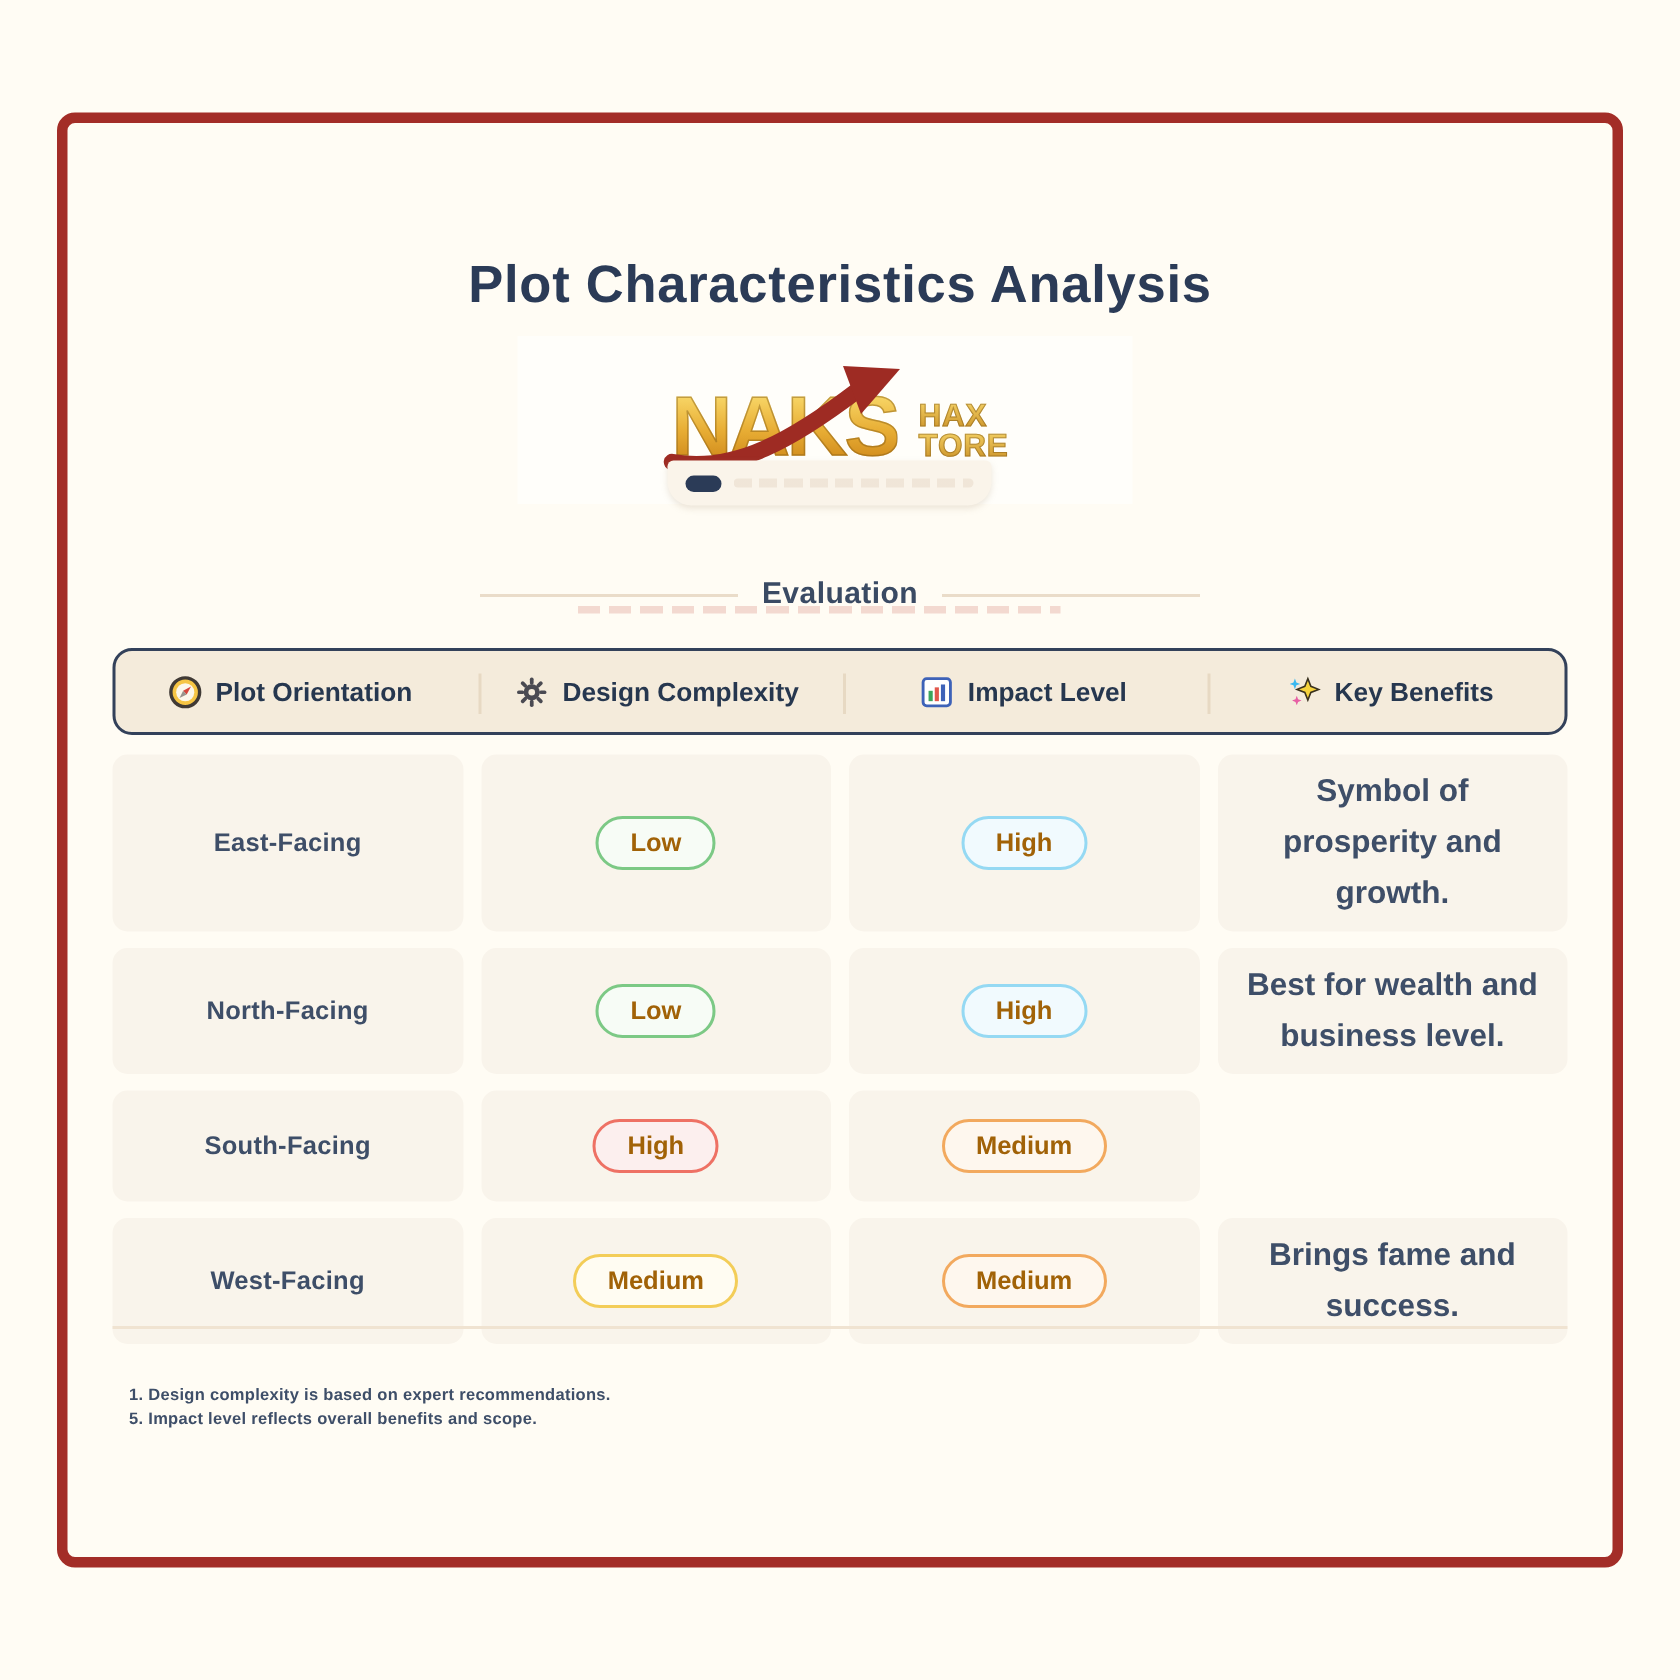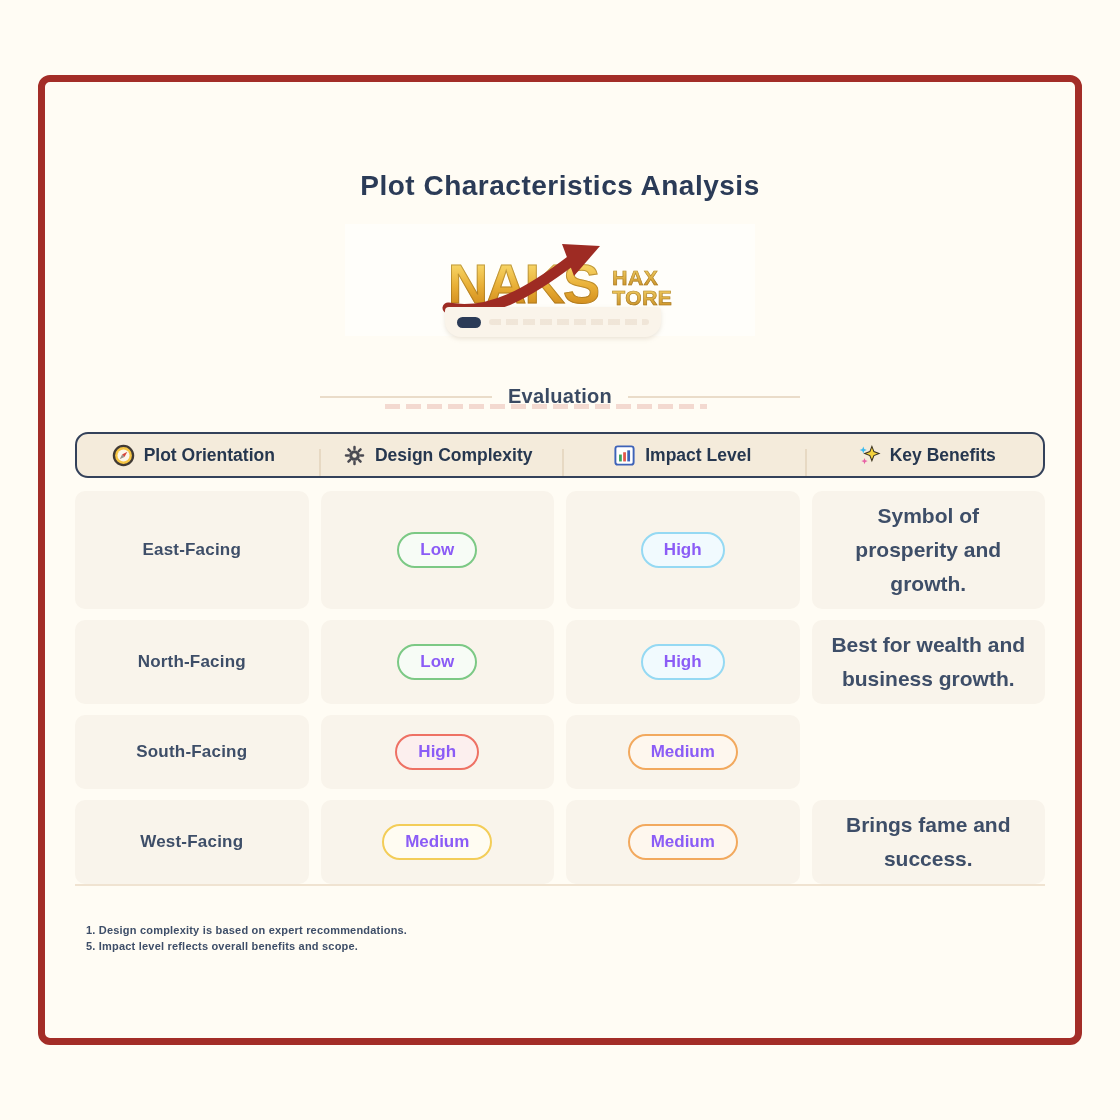--- a/index.html
+++ b/index.html
@@ -3,21 +3,21 @@
 <meta charset="utf-8">
 <style>
   html,body{margin:0;padding:0;background:#FFFCF4;}
   *{box-sizing:border-box;font-family:"Liberation Sans",sans-serif;}
   .canvas{position:relative;width:1120px;height:1120px;background:#FFFCF4;overflow:hidden;}
 
   .frame{position:absolute;left:38px;top:75px;width:1044px;height:970px;
          border:7px solid #A32D27;border-radius:12px;}
 
   .title{position:absolute;left:0;right:0;top:170px;margin:0;text-align:center;
-         font-size:28px;font-weight:700;letter-spacing:.5px;color:#2B3B57;}
+         font-size:35px;font-weight:700;letter-spacing:.5px;color:#2B3B57;}
 
   
   .logo-panel{position:absolute;left:345px;top:224px;width:410px;height:112px;
               background:rgba(255,255,255,.55);}
   .logo{position:absolute;left:0;right:0;top:258px;display:flex;justify-content:center;
         align-items:flex-start;pointer-events:none;}
   .logo-inner{position:relative;display:flex;align-items:flex-start;}
   .logo-naks{font-size:56px;font-weight:700;line-height:52px;letter-spacing:-2px;
         background:linear-gradient(180deg,#F8D768 10%,#E8AE35 55%,#D08A1B 95%);
         -webkit-background-clip:text;background-clip:text;color:transparent;
@@ -40,37 +40,37 @@
   
   .evaluation{position:absolute;left:0;right:0;top:385px;display:flex;justify-content:center;}
   .eval-inner{width:480px;display:flex;align-items:center;gap:16px;}
   .eval-line{flex:1;height:2px;background:#EADCC9;}
   .eval-label{font-size:20px;font-weight:700;color:#3A4A63;letter-spacing:.3px;}
   .redacted-line{position:absolute;left:385px;top:404px;width:322px;height:5px;
         background:repeating-linear-gradient(90deg,#F3D9D0 0 15px,transparent 15px 21px);}
 
   
   .table{position:absolute;left:75px;top:432px;width:970px;}
-  .thead{position:relative;height:46px;background:#F4EBDB;border:2px solid #33415A;
+  .thead{position:relative;height:58px;background:#F4EBDB;border:2px solid #33415A;
          border-radius:13px;display:grid;grid-template-columns:repeat(4,1fr);gap:12px;align-items:center;}
   .th{display:flex;align-items:center;justify-content:center;gap:9px;
       font-size:17.5px;font-weight:700;color:#26374F;}
   .th svg{flex:0 0 auto;}
   .hsep{position:absolute;top:15px;width:2px;height:27px;background:#E7D9C3;}
   .hsep.s1{left:242px;}.hsep.s2{left:485px;}.hsep.s3{left:728px;}
 
   .tbody{margin-top:13px;display:flex;flex-direction:column;gap:11px;}
   .trow{display:grid;grid-template-columns:repeat(4,1fr);gap:12px;}
   .cell{background:#F9F4EB;border-radius:10px;min-height:74px;display:flex;
         align-items:center;justify-content:center;text-align:center;}
   .cell-orient{font-size:17px;font-weight:600;color:#3E4E68;letter-spacing:.2px;}
   .cell-benefit{font-size:21px;font-weight:600;color:#3E4E68;line-height:1.62;padding:8px 16px;}
 
   .badge{display:inline-block;padding:6px 21px;border-radius:999px;border:2px solid;
-         font-size:17px;font-weight:700;color:#8b5cf6;background:#fff;}
+         font-size:17px;font-weight:700;color:#a16207;background:#fff;}
   .badge.green {border-color:#7CC985;background:#F7FCF6;}
   .badge.blue  {border-color:#95D9F3;background:#F1FAFE;}
   .badge.red   {border-color:#EE7164;background:#FCEFEE;}
   .badge.yellow{border-color:#F3CD58;background:#FFFCF2;}
   .badge.orange{border-color:#F2A95E;background:#FEF7EE;}
 
   .bottom-divider{position:absolute;left:75px;top:884px;width:970px;height:2px;background:#F0E3D1;}
   .footnotes{position:absolute;left:86px;top:924px;display:flex;flex-direction:column;gap:4px;}
   .footnote{font-size:11px;font-weight:600;color:#3E4E68;letter-spacing:.2px;}
 </style>
@@ -178,21 +178,21 @@
       </div>
 
       <div class="trow">
         <div class="cell cell-orient">North-Facing</div>
         <div class="cell">
           <span class="badge green">Low</span>
         </div>
         <div class="cell">
           <span class="badge blue">High</span>
         </div>
-        <div class="cell cell-benefit">Best for wealth and business growth.</div>
+        <div class="cell cell-benefit">Best for wealth and business level.</div>
       </div>
 
       <div class="trow">
         <div class="cell cell-orient">South-Facing</div>
         <div class="cell">
           <span class="badge red">High</span>
         </div>
         <div class="cell">
           <span class="badge orange">Medium</span>
         </div>

